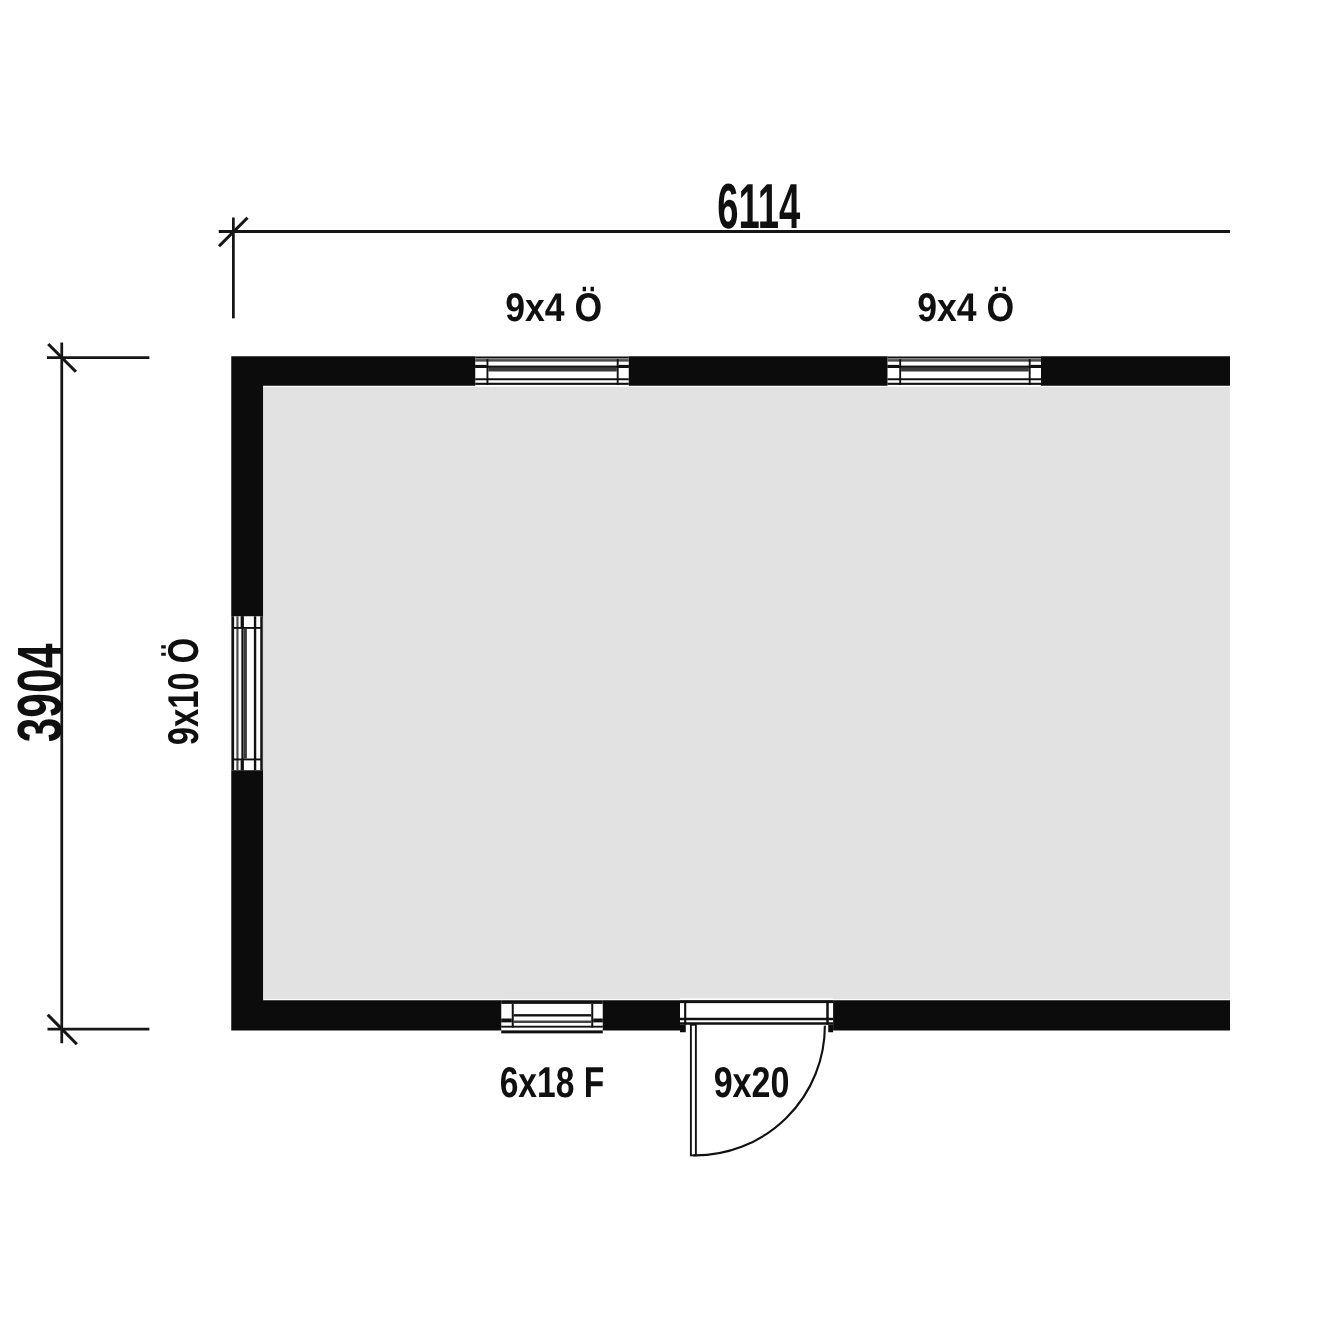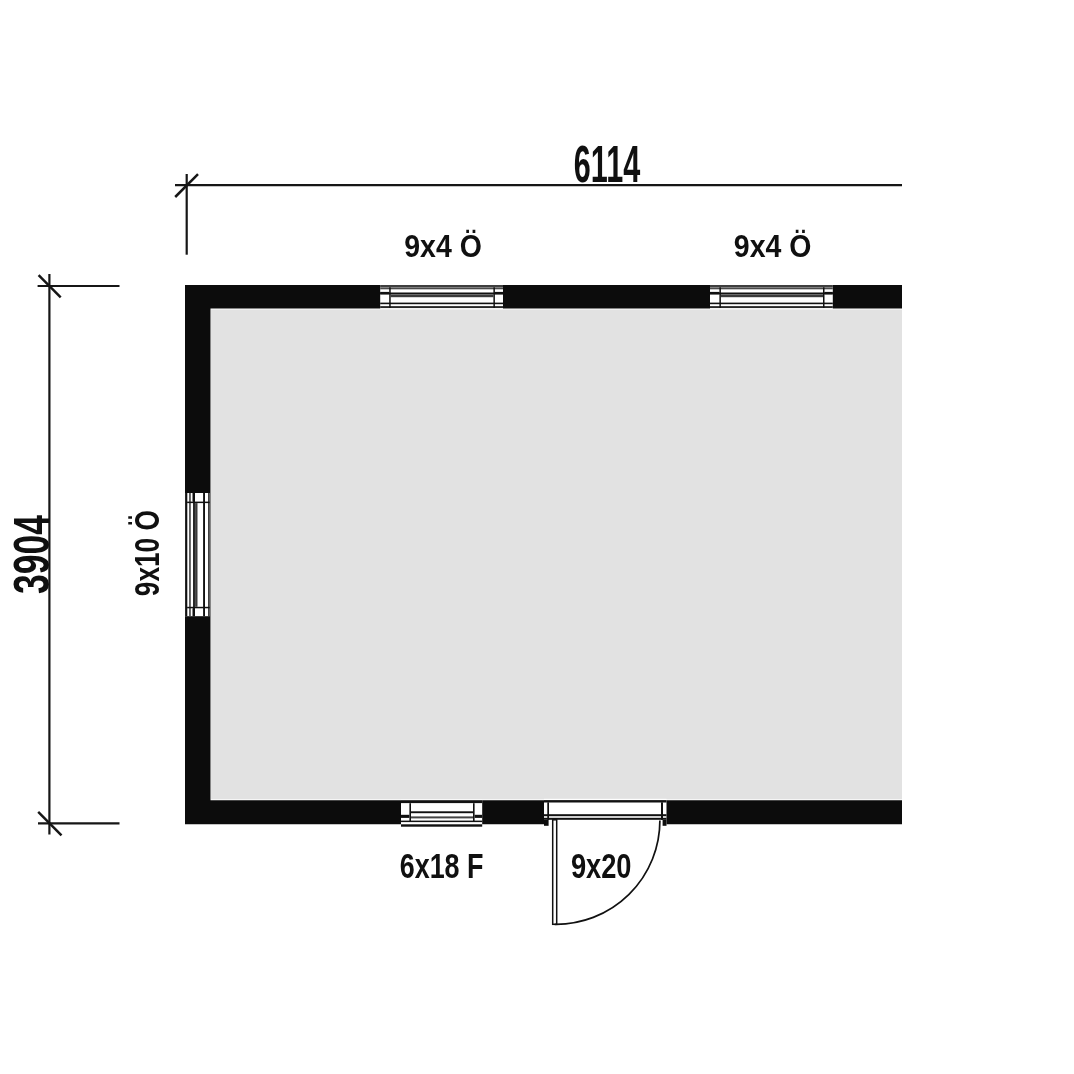--- a/index.html
+++ b/index.html
@@ -1,16 +1,16 @@
 <!DOCTYPE html>
 <html><head>
 <meta charset="utf-8">
 <style>
   html,body{margin:0;padding:0;background:#ffffff;}
-  .page{width:902px;height:1074px;position:relative;overflow:hidden;background:#ffffff;}
+  .page{width:984px;height:1074px;position:relative;overflow:hidden;background:#ffffff;}
   svg{display:block;}
   text{font-family:"Liberation Sans", sans-serif;font-weight:bold;fill:#101010;}
 </style>
 </head>
 <body>
 <div class="page">
 <svg width="1074" height="1074" viewBox="0 0 1074 1074">
 
   <rect x="0" y="0" width="1074" height="1074" fill="#ffffff"></rect>
 

